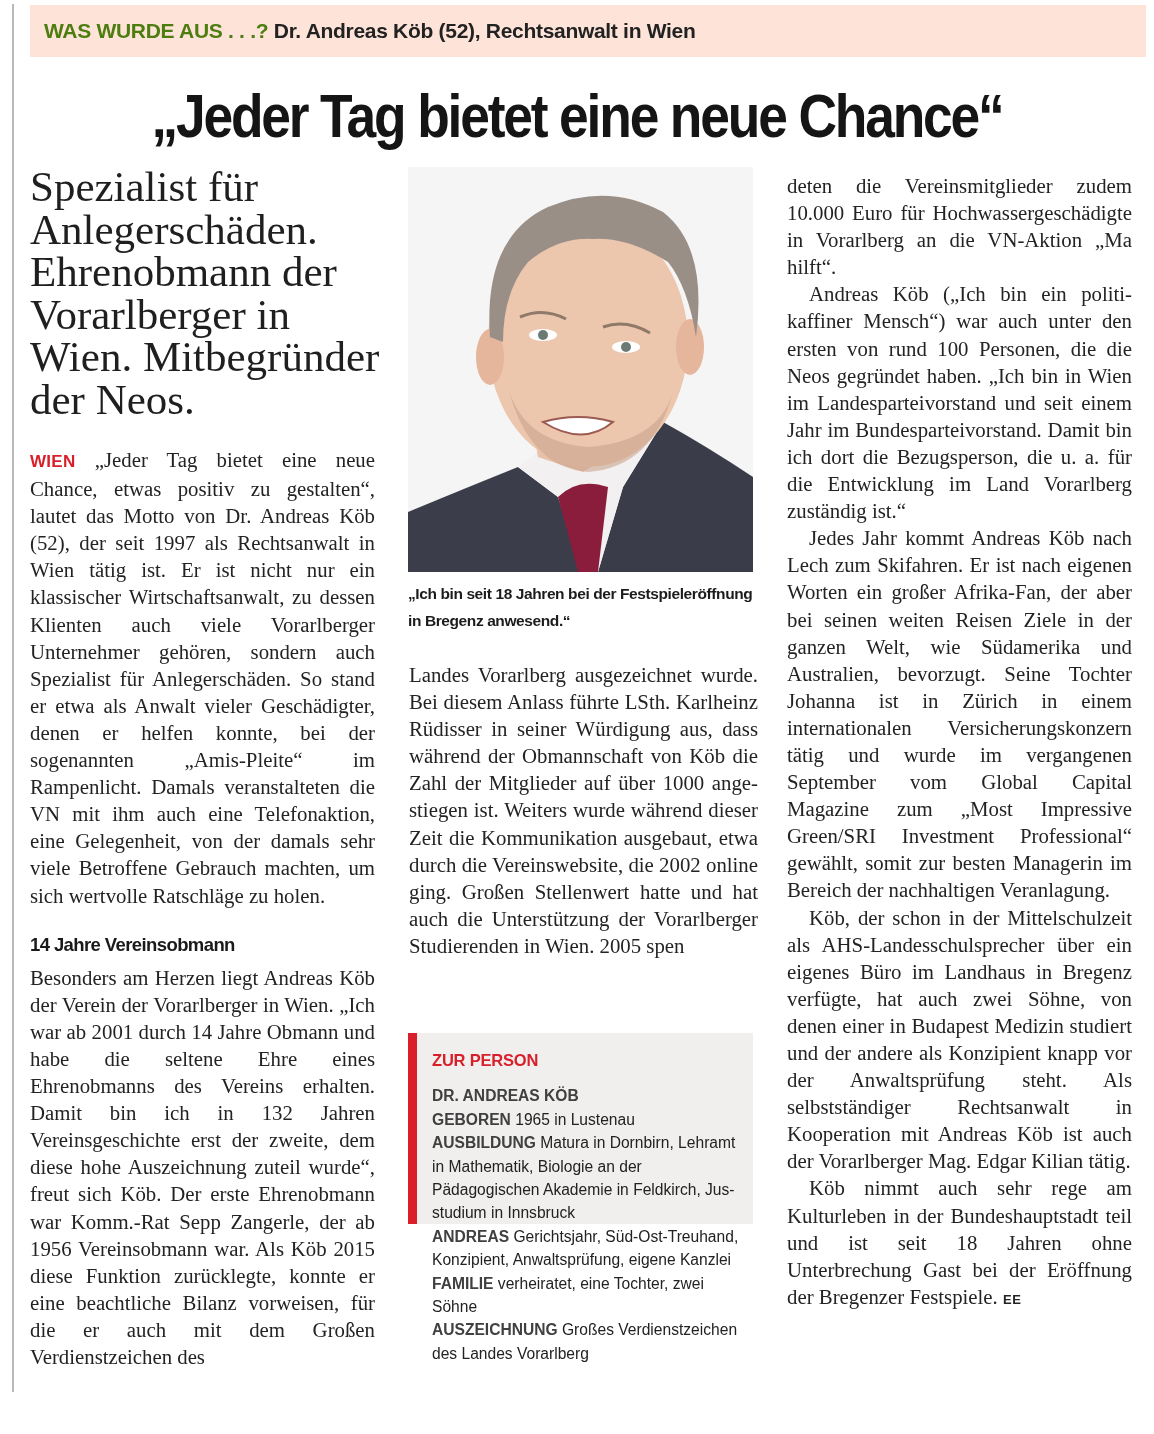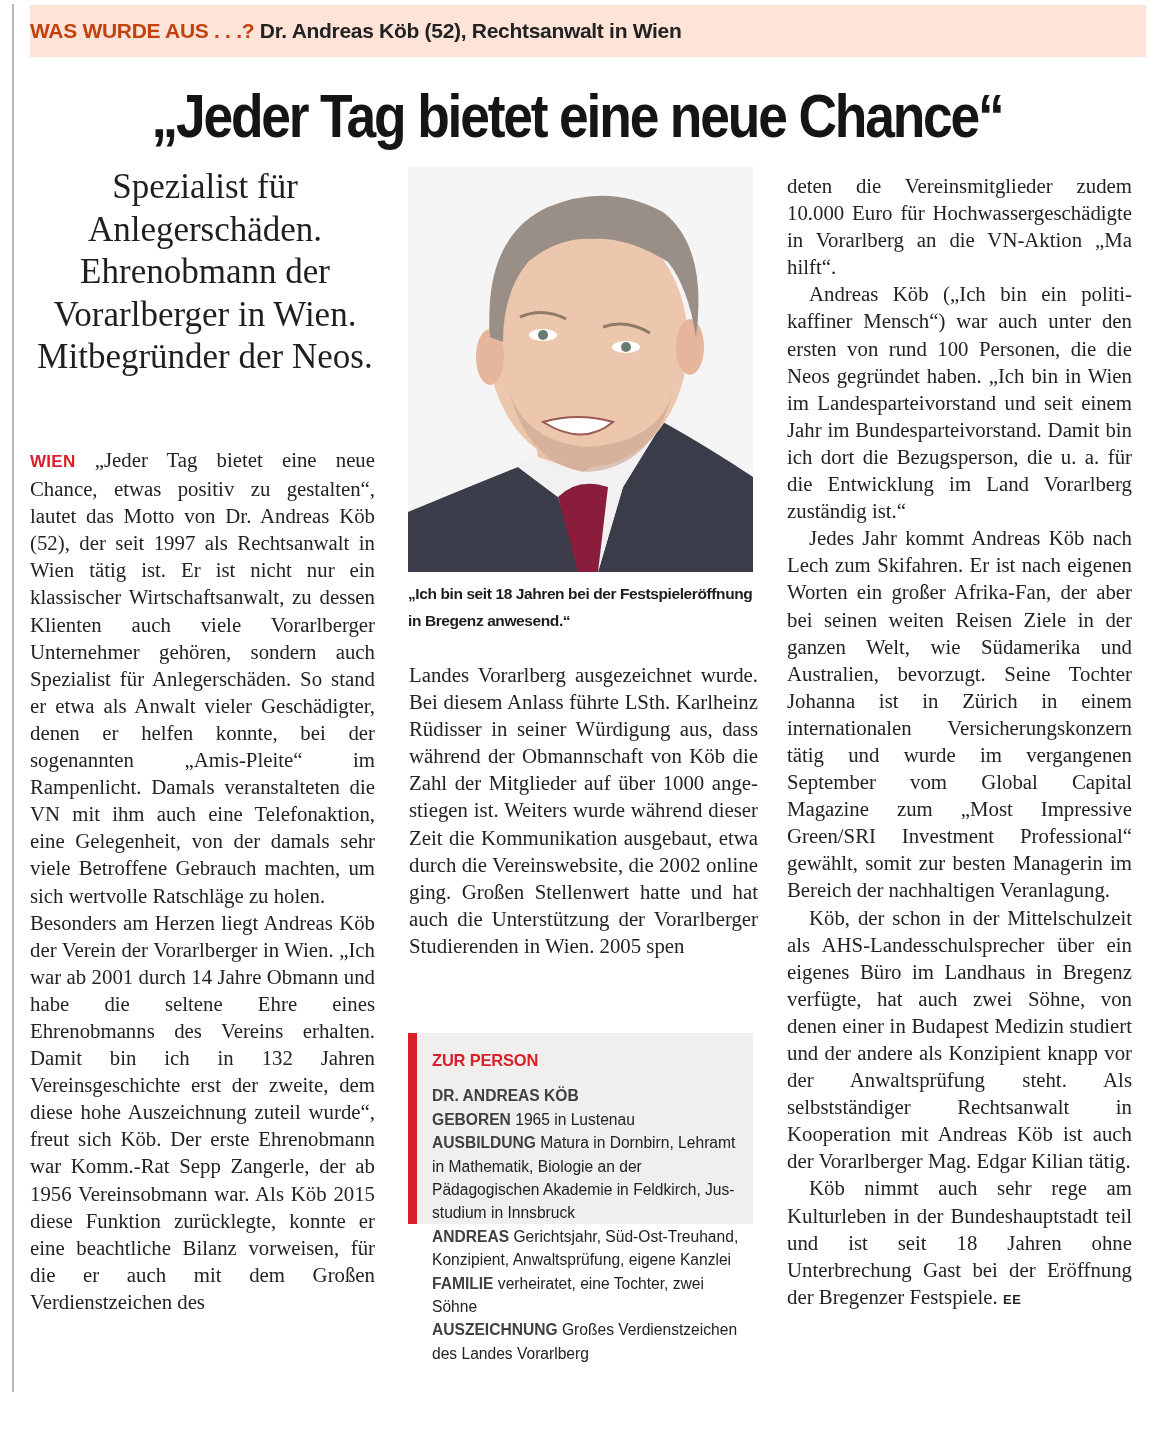--- a/index.html
+++ b/index.html
@@ -1,32 +1,32 @@
 <!DOCTYPE html>
 <html><head>
 <meta charset="utf-8">
 <style>
   html, body { margin:0; padding:0; background:#ffffff; }
   body { width:1154px; height:1434px; position:relative; overflow:hidden; color:#1f1f1f; }
   .vline { position:absolute; left:12px; top:4px; width:2px; height:1388px; background:#b9b9b9; }
   .kicker { position:absolute; left:30px; top:5px; width:1116px; height:52px; background:#fde3d8;
     font-family:"Liberation Sans", sans-serif; font-weight:bold; font-size:21px; line-height:52px;
     letter-spacing:-0.3px; white-space:nowrap; }
-  .kicker .k-red { color:#c2410c; }
+  .kicker .k-red { color:#4d7c0f; margin-left:14px; }
   .kicker .k-dark { color:#222; }
   .headline { position:absolute; left:0; width:1154px; top:76px; text-align:center;
     font-family:"Liberation Sans", sans-serif; font-weight:bold; font-size:62px; line-height:80px;
     color:#151515; letter-spacing:-2.5px; transform:scaleX(0.86); transform-origin:center; white-space:nowrap; }
   .col { position:absolute; font-family:"Liberation Serif", serif; font-size:20.8px; line-height:27.1px;
     text-align:justify; color:#232323; hyphens:manual; }
   .col1 { left:30px; top:410px; width:345px;margin-top:36px; }
   .col2 { left:409px; top:661px; width:349px; }
   .col3 { left:787px; top:172px; width:345px; }
   .deck { position:absolute; left:30px; top:166px; width:350px; font-family:"Liberation Serif", serif;
-    font-size:35px; line-height:42.5px; color:#1f1f1f;text-align:center; }
+    font-size:43px; line-height:42.5px; color:#1f1f1f; }
   .dateline { font-family:"Liberation Sans", sans-serif; font-weight:bold; color:#d81f2a; font-size:17px; letter-spacing:0.3px; }
   .subhead { font-family:"Liberation Sans", sans-serif; font-weight:bold; font-size:18.5px; color:#1a1a1a;
     margin:22px 0 6px 0; letter-spacing:-0.6px; text-align:left; }
   p { margin:0; }
   .indent { text-indent:22px; }
   .photo { position:absolute; left:408px; top:167px; width:345px; height:405px; background:#f4f4f4; overflow:hidden; }
   .caption { position:absolute; left:408px; top:580px; width:345px; font-family:"Liberation Sans", sans-serif;
     font-weight:bold; font-size:15.5px; line-height:27px; color:#1c1c1c; letter-spacing:-0.4px; }
   .zbox { position:absolute; left:408px; top:1033px; width:345px; height:191px; background:#f0efee; }
   .zbox .bar { position:absolute; left:0; top:0; width:9px; height:100%; background:#d81f2a; }
@@ -45,20 +45,21 @@
   <span class="k-red">WAS WURDE AUS . . .?</span>
   <span class="k-dark">Dr. Andreas Köb (52), Rechtsanwalt in Wien</span>
 </div>
 
 <h1 class="headline" style="margin:0;">„Jeder Tag bietet eine neue Chance“</h1>
 
 <div class="deck">Spezialist für Anlegerschäden. Ehrenobmann der Vorarlberger in Wien. Mitbegründer der Neos.</div>
 
 <div class="col col1">
   <p><span class="dateline">WIEN</span> <span>„Jeder Tag bietet eine neue Chance, etwas positiv zu gestalten“, lautet das Motto von Dr. Andreas Köb (52), der seit 1997 als Rechts­anwalt in Wien tätig ist. Er ist nicht nur ein klassischer Wirtschafts­anwalt, zu dessen Klienten auch viele Vorarlberger Unternehmer gehö­ren, sondern auch Spezialist für An­legerschäden. So stand er etwa als Anwalt vieler Geschädigter, denen er helfen konnte, bei der sogenann­ten „Amis-Pleite“ im Rampenlicht. Damals veranstalteten die VN mit ihm auch eine Telefonaktion, eine Gelegenheit, von der damals sehr viele Betroffene Gebrauch mach­ten, um sich wertvolle Ratschläge zu holen.</span></p>
+  <div class="subhead">14 Jahre Vereinsobmann</div>
   <p>Besonders am Herzen liegt Andre­as Köb der Verein der Vorarlberger in Wien. „Ich war ab 2001 durch 14 Jahre Obmann und habe die selte­ne Ehre eines Ehrenobmanns des Vereins erhalten. Damit bin ich in 132 Jahren Vereinsgeschichte erst der zweite, dem diese hohe Aus­zeichnung zuteil wurde“, freut sich Köb. Der erste Ehrenobmann war Komm.-Rat Sepp Zangerle, der ab 1956 Vereinsobmann war. Als Köb 2015 diese Funktion zurückleg­te, konnte er eine beachtliche Bi­lanz vorweisen, für die er auch mit dem Großen Verdienstzeichen des</p>
 </div>
 
 <div class="photo">
   <svg width="345" height="405" viewBox="0 0 345 405">
     <rect x="0" y="0" width="345" height="405" fill="#f6f5f5"></rect>
 
     <path d="M0 405 L0 345 Q60 320 110 300 L150 330 L175 405 Z" fill="#3b3e4a"></path>
     <path d="M345 405 L345 310 Q300 280 255 255 L215 320 L190 405 Z" fill="#3a3d49"></path>
 

